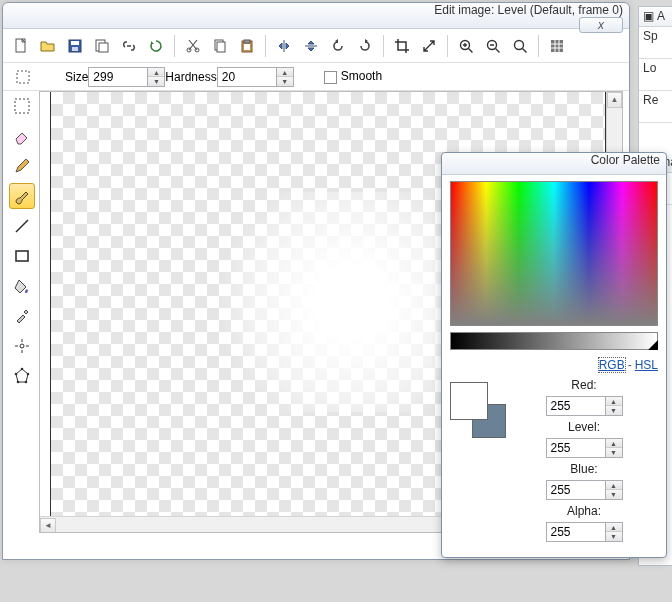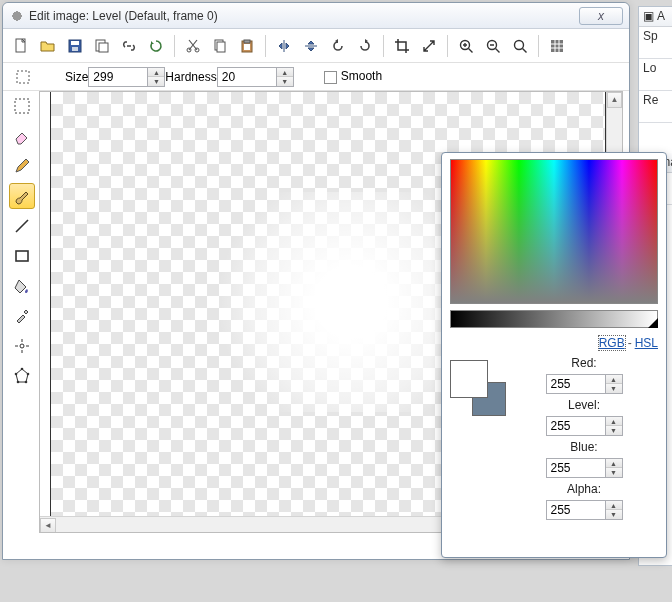--- a/index.html
+++ b/index.html
@@ -1,19 +1,19 @@
 <!DOCTYPE html>
 <html><head>
 <meta charset="utf-8">
 <style>
 * { box-sizing: border-box; margin: 0; padding: 0; font-family: "Segoe UI", Tahoma, sans-serif; font-size: 12px; }
 body { background: #d8d8d8; width: 672px; height: 602px; position: relative; overflow: hidden; }
 
 .window { position: absolute; background: #fff; border: 1px solid #8a9aab; border-radius: 6px 6px 0 0; box-shadow: 0 0 8px rgba(0,0,0,0.1); }
-.titlebar { height: 26px; background: linear-gradient(#fdfdfe, #e8edf5); border-bottom: 1px solid #c9d0da; border-radius: 6px 6px 0 0; display: flex; align-items: center; padding: 0 6px; }
+.titlebar { height: 26px; background: linear-gradient(#fdfdfe, #e8edf5); border-bottom: 1px solid #c9d0da; border-radius: 6px 6px 0 0; display: flex; align-items: flex-end; padding: 0 6px; flex-direction: column; }
 .titlebar .title { flex: 1; color: #333; }
 .gear-icon { width:16px; height:16px; margin-right:4px; background: radial-gradient(circle, #999 40%, transparent 42%); border-radius:50%; position:relative; }
 .close-btn { width: 44px; height: 18px; border: 1px solid #a6b5c6; border-radius: 3px; background: linear-gradient(#fefefe,#e6ebf2); display:flex; align-items:center; justify-content:center; color:#556; font-style: italic; }
 
 .main-window { left: 2px; top: 2px; width: 628px; height: 558px; }
 .toolbar { height: 34px; padding: 4px 6px; display:flex; align-items:center; gap:3px; border-bottom:1px solid #e0e0e0; }
 .tbtn { width:24px; height:24px; border:1px solid transparent; border-radius:3px; display:flex; align-items:center; justify-content:center; color:#444; cursor:pointer; }
 .tsep { width:1px; height:22px; background:#d0d0d0; margin:0 3px; }
 
 .optbar { height: 28px; padding: 2px 8px; display:flex; align-items:center; gap:0; border-bottom:1px solid #e0e0e0; }
@@ -316,20 +316,23 @@
       <div class="hscroll">
         <div class="arrow">◄</div>
         <div class="arrow right">►</div>
       </div>
     </div>
   </div>
 
 </div>
 
 <div class="palette">
+  <div class="titlebar">
+    <span class="title">Color Palette</span>
+  </div>
   <div class="pal-body">
     <div class="hue-field"></div>
     <div class="grad-bar"></div>
     <div class="mode-row">
       <a class="sel">RGB</a><span class="dash">-</span><a>HSL</a>
     </div>
     <div style="display:flex">
       <div class="swatch-area">
         <div class="swatch-bg"></div>
         <div class="swatch-fg"></div>

